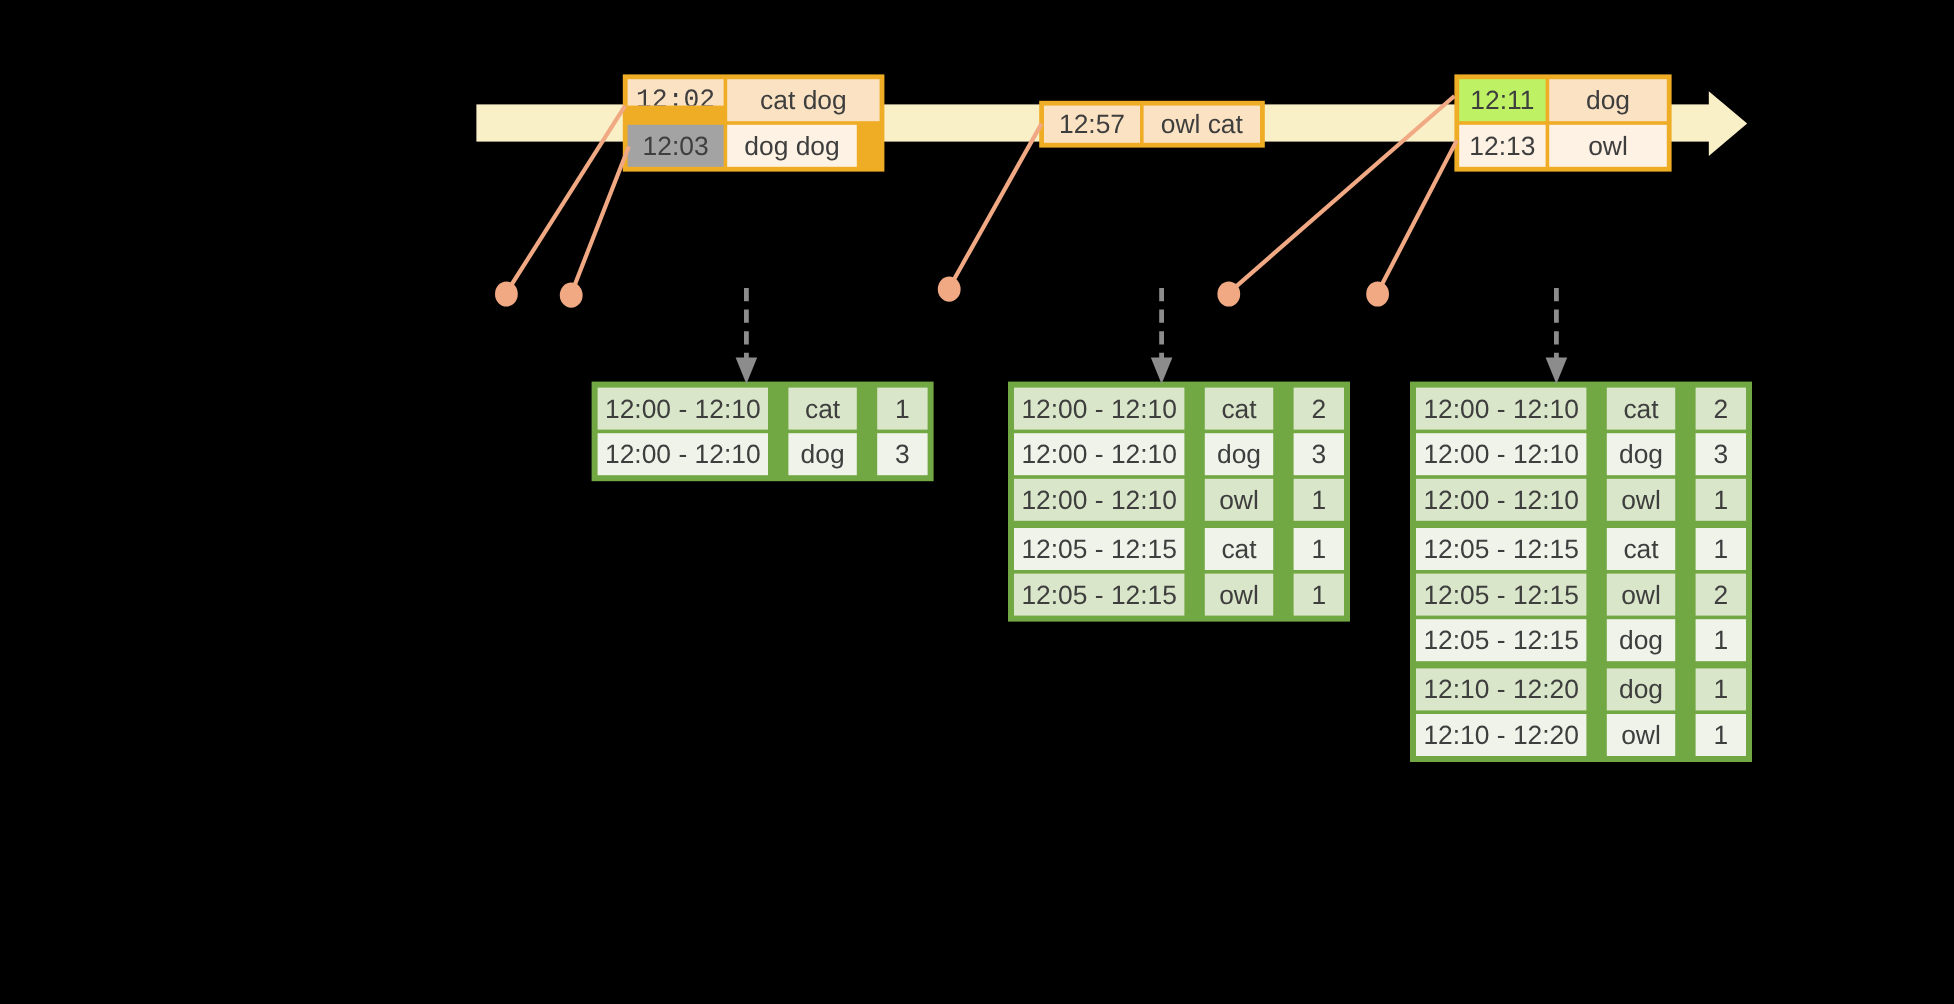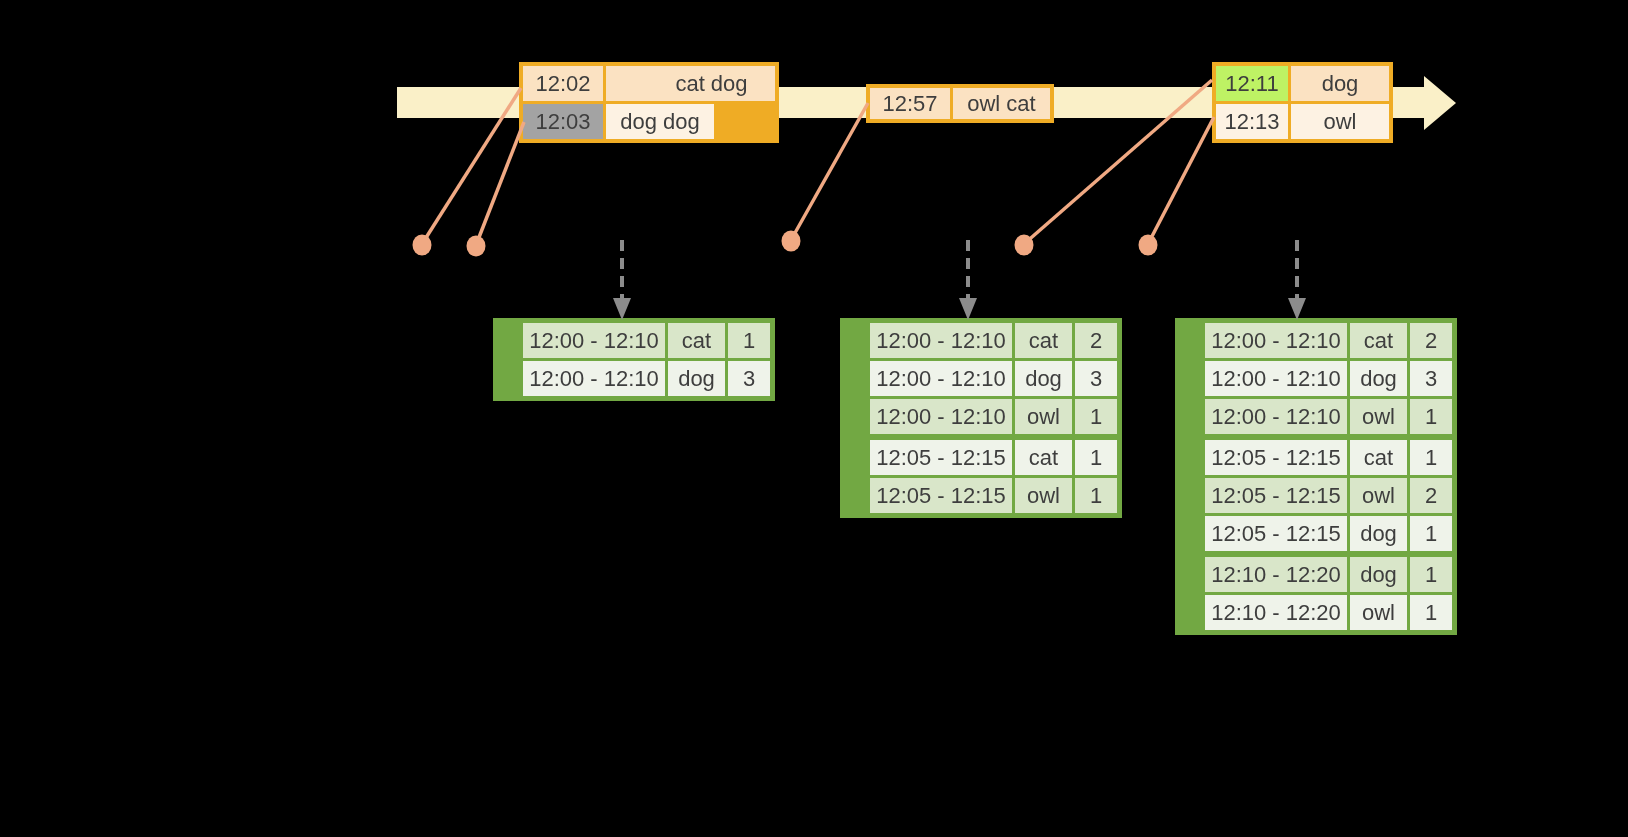--- a/index.html
+++ b/index.html
@@ -25,40 +25,40 @@
   .erow { display:flex; gap:3px; }
   .cell {
     text-align:center; font-size:22px; color:var(--text,#3E3E3E);
     white-space:nowrap; overflow:hidden;
   }
   
   .rtable {
     position:absolute; background:var(--gborder,#72A843); padding:5px;
     display:flex; flex-direction:column; z-index:3;
   }
-  .rrow { display:flex; gap:3px; margin-top:3px;margin-left:25px; }
+  .rrow { display:flex; gap:17px; margin-top:3px; }
   .rrow.first { margin-top:0; }
   .rrow.group-start { margin-top:6px; }
   
   #overlay {
     position:absolute; left:0; top:0; width:1628px; height:837px;
     pointer-events:none; z-index:4;
   }
 </style>
 </head>
 <body>
 
 <div class="canvas">
   <div class="timeline-shaft"></div>
   <div class="timeline-head"></div>
   <div id="event-tables">
       <div class="etable" style="left: 519px; top: 62px;">
         <div class="erow">
-          <div class="cell" style="width: 80px; height: 35px; line-height: 35px; background: rgb(251, 226, 194);">12:02</div>
-          <div class="cell" style="width: 127px; height: 35px; line-height: 35px; background: rgb(251, 226, 194); padding-left: 42px;">cat dog</div>
+          <div class="cell" style="width: 80px; height: 22px; line-height: 35px; background: rgb(251, 226, 194); font-family: Liberation Mono, monospace;">12:02</div>
+          <div class="cell" style="width: 127px; height: 35px; line-height: 35px; background: rgb(251, 226, 194);">cat dog</div>
         </div>
         <div class="erow">
           <div class="cell" style="width: 80px; height: 35px; line-height: 35px; background: #a3a3a3;">12:03</div>
           <div class="cell" style="width: 108px; height: 35px; line-height: 35px; background: rgb(253, 242, 227);">dog dog</div>
         </div>
       </div>
       <div class="etable" style="left: 866px; top: 84px;">
         <div class="erow">
           <div class="cell" style="width: 80px; height: 31px; line-height: 31px; background: rgb(251, 226, 194);">12:57</div>
           <div class="cell" style="width: 97px; height: 31px; line-height: 31px; background: rgb(251, 226, 194);">owl cat</div>

